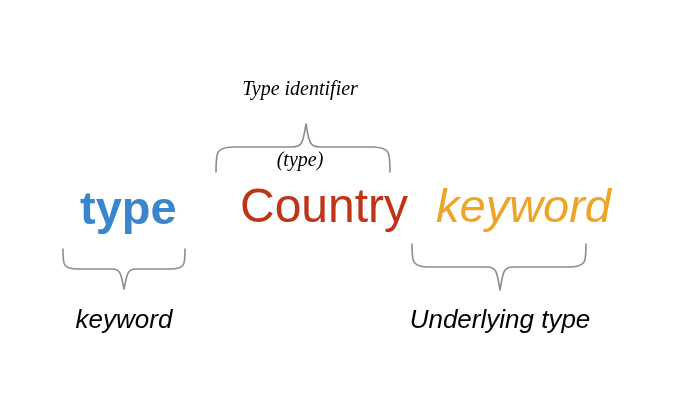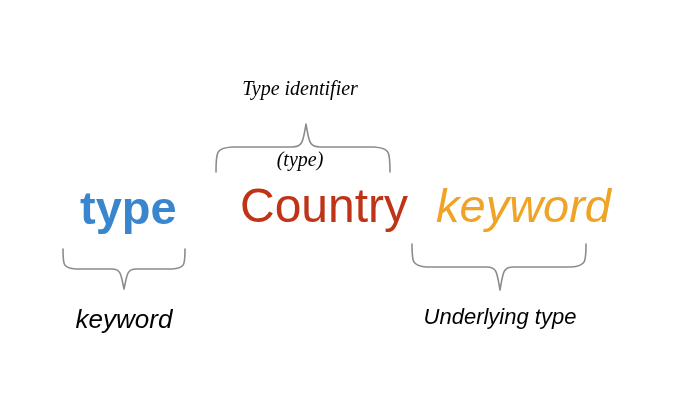--- a/index.html
+++ b/index.html
@@ -42,21 +42,21 @@
     left: 24px;
     top: 304px;
     width: 200px;
     font-size: 26px;
     font-style: italic;
   }
   #label-underlying-type {
     left: 370px;
     top: 304px;
     width: 260px;
-    font-size: 22px;
+    font-size: 26px;
   }
 
   
   .token {
     font-family: "Liberation Sans", sans-serif;
     white-space: pre;
     line-height: 1;
   }
   #token-type {
     left: 80px;

